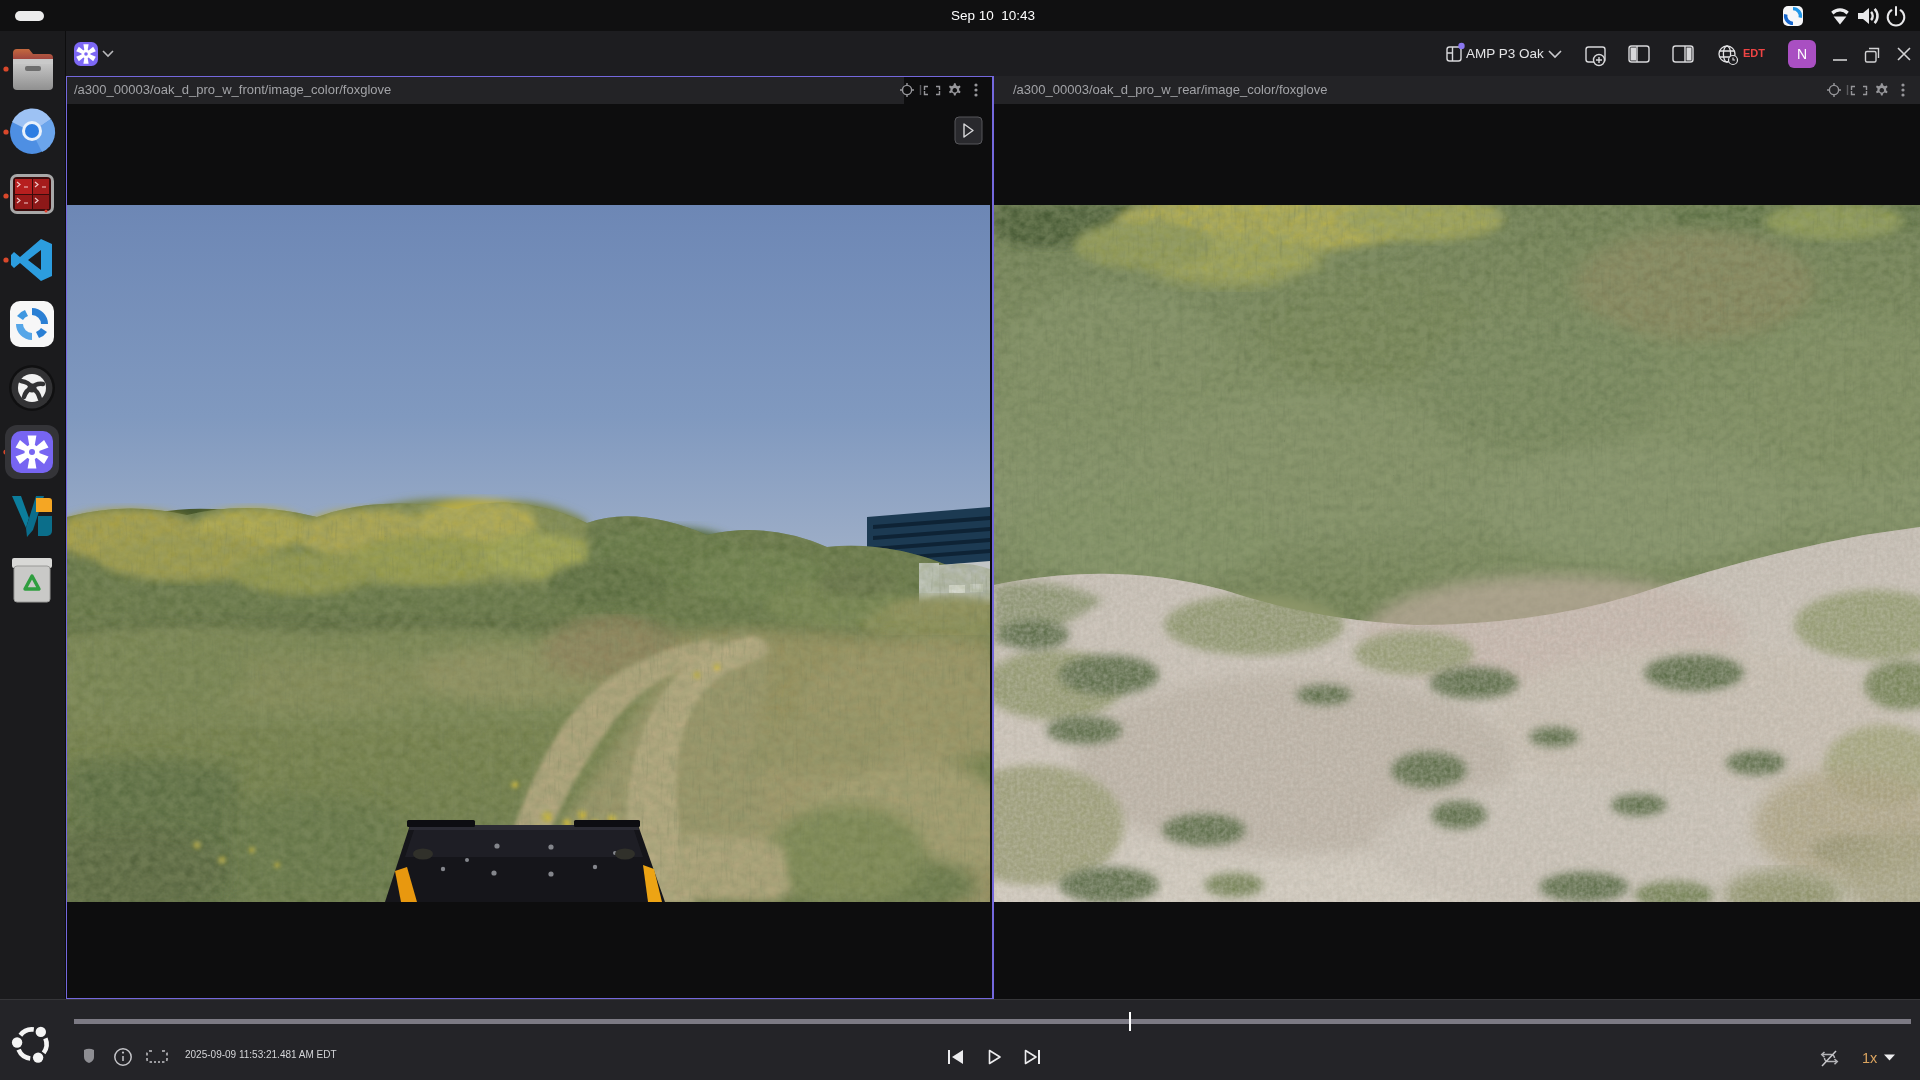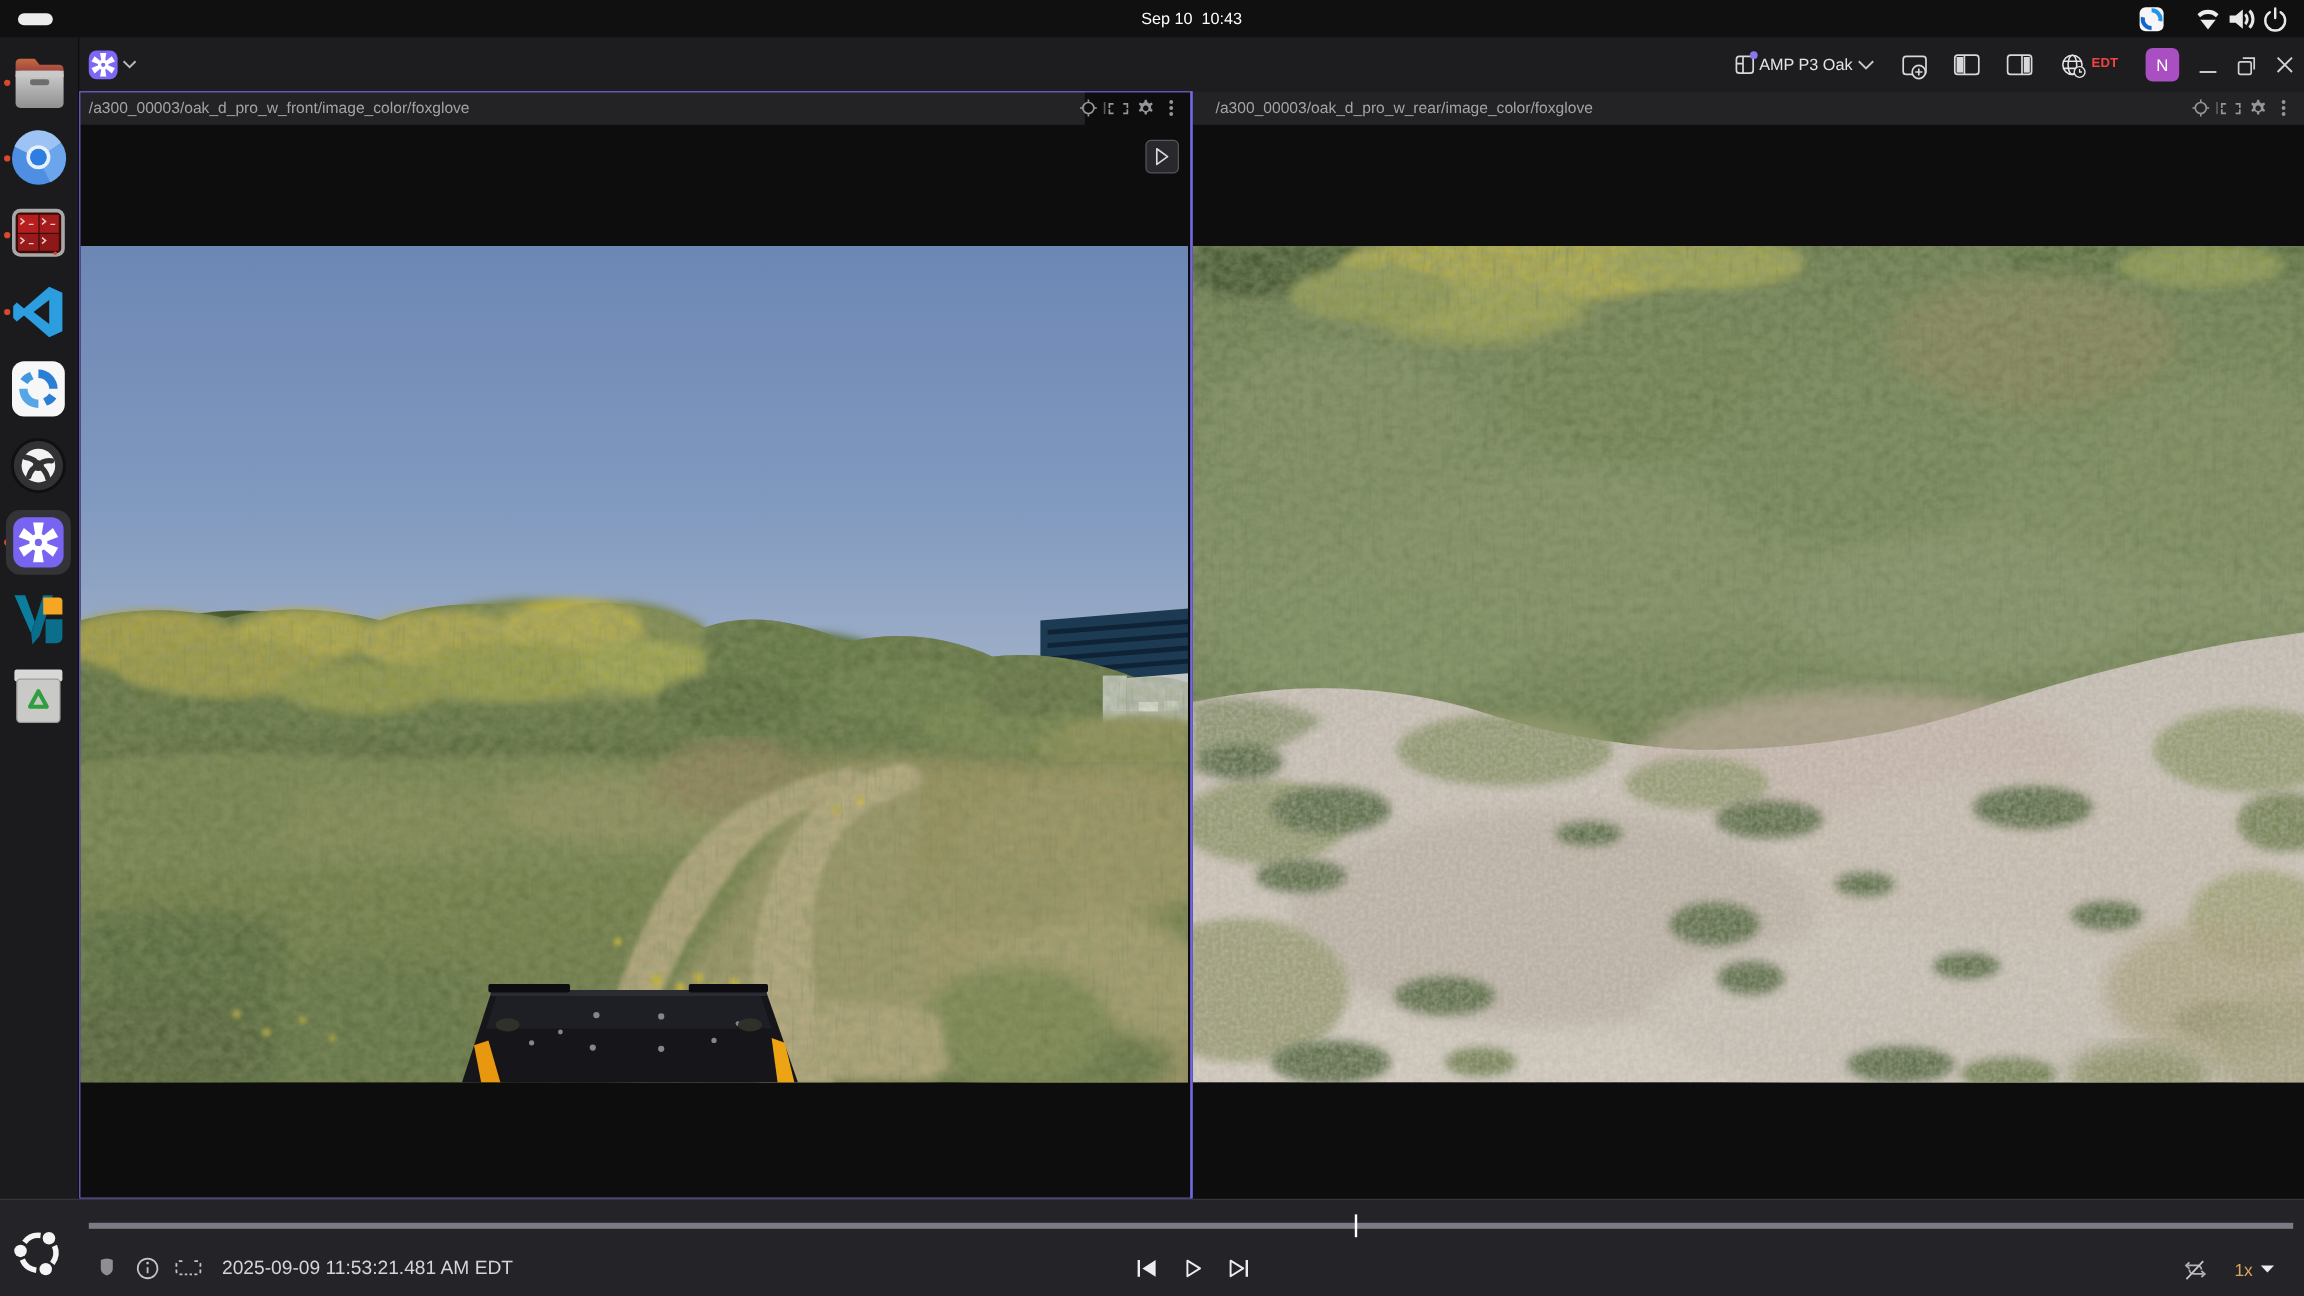--- a/index.html
+++ b/index.html
@@ -18,21 +18,21 @@
   #wintitle { left:66px; top:31px; width:1854px; height:45px; line-height:45px; text-align:center; color:#cccdd0; font-size:13.5px; }
   .tbtext { color:#e4e4e6; font-size:13.5px; line-height:45px; }
   
   .phead { top:76px; height:28px; background:#232326; color:#a2a3a7; font-size:13px; line-height:28px; }
   
   #leftsel { left:66px; top:76px; width:927px; height:923px; border:1px solid #7468dd; }
   #divider { left:992px; top:76px; width:2px; height:923px; background:#7468dd; }
   #playbar { left:0; top:999px; width:1920px; height:81px; background:#242428; border-top:1px solid #363639; }
   #track { left:74px; top:1019px; width:1837px; height:5px; background:#7c7a84; }
   #playhead { left:1129px; top:1012px; width:2px; height:19px; background:#fff; }
-  .ts { color:#d4d5d8; font-size:16px; }
+  .ts { color:#d4d5d8; font-size:10px; }
 </style>
 </head>
 <body>
 <div id="stage">
 
   <div class="abs" id="topbar"></div>
   <div class="abs" id="pill"></div>
   <div class="abs" id="clock">Sep 10&nbsp;&nbsp;10:43</div>
   <div class="abs" id="tray"></div>
 

